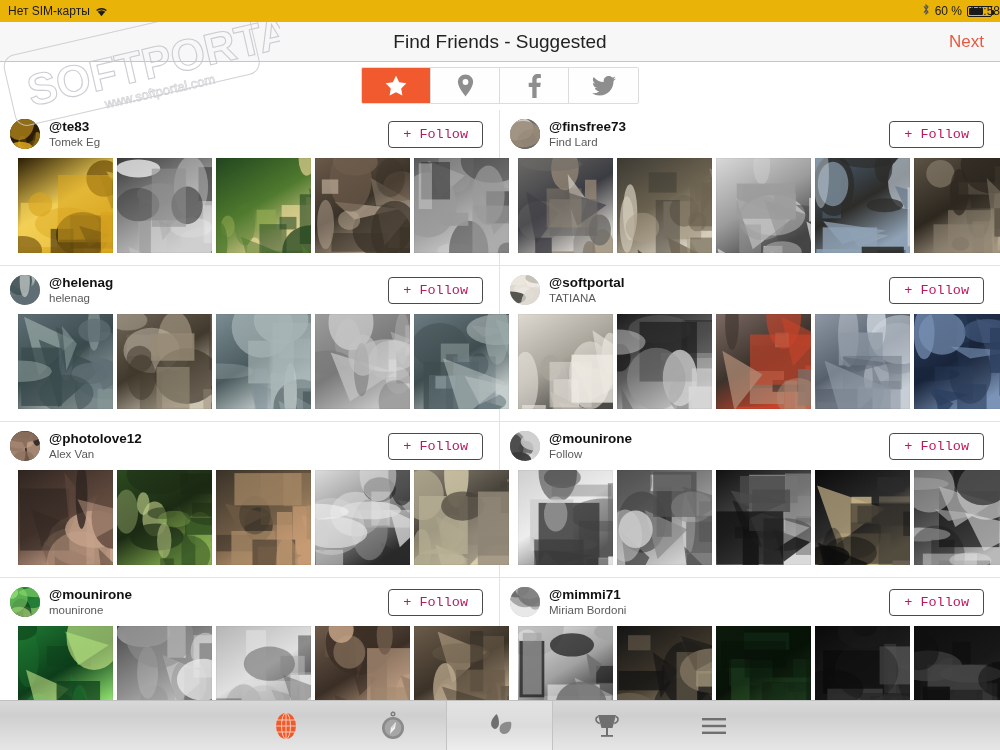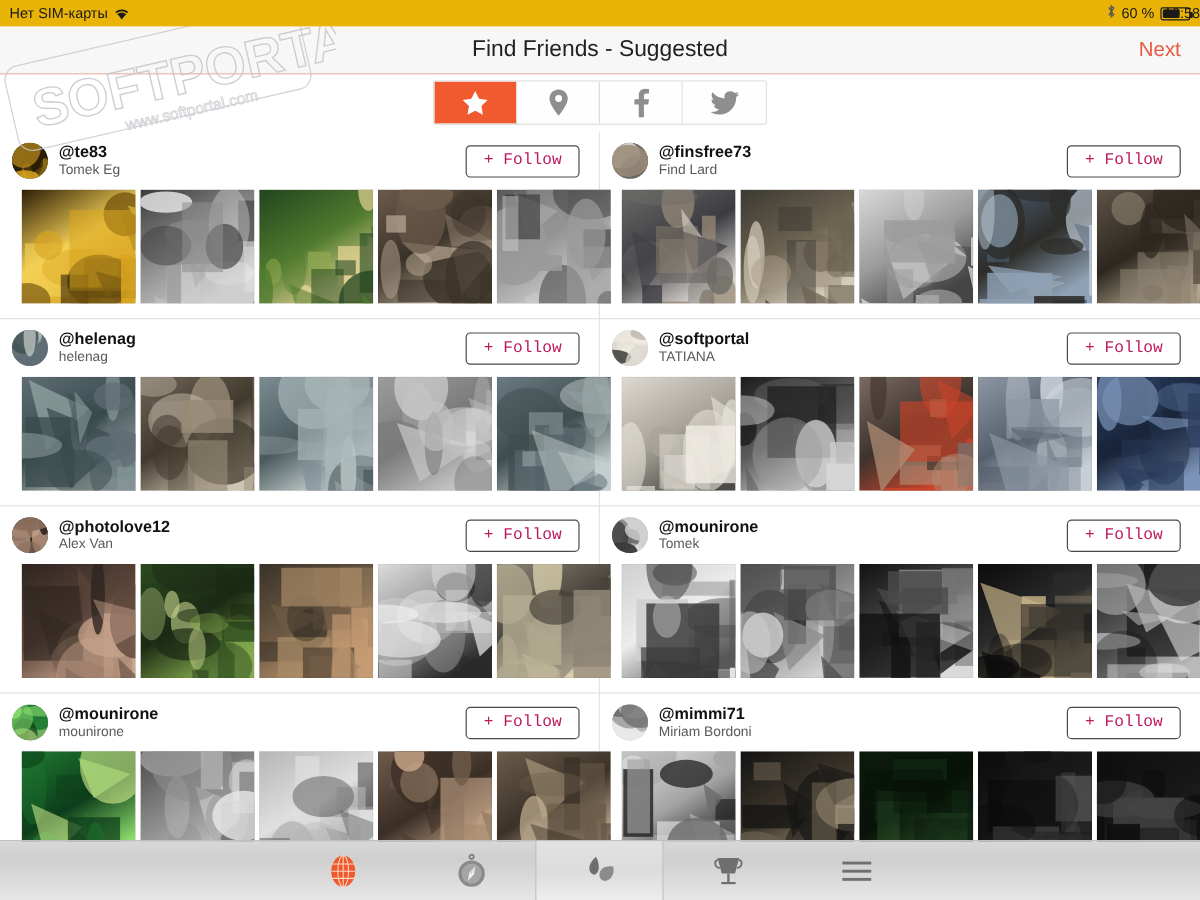--- a/index.html
+++ b/index.html
@@ -1241,21 +1241,21 @@
                 <ellipse cx="48.3" cy="98.9" rx="44.7" ry="27.3" fill="#ededed" opacity="0.48"></ellipse>
                 <ellipse cx="10.6" cy="57.9" rx="45.1" ry="57.1" fill="#6a6a6a" opacity="0.65"></ellipse>
                 <ellipse cx="0.2" cy="55.2" rx="45.2" ry="49.5" fill="#393939" opacity="0.74"></ellipse>
                 <ellipse cx="90.3" cy="90.0" rx="17.9" ry="25.8" fill="#cfcfcf" opacity="0.53"></ellipse>
                 <ellipse cx="95.2" cy="35.9" rx="59.6" ry="31.1" fill="#cfcfcf" opacity="0.80"></ellipse>
                 <ellipse cx="27.1" cy="94.7" rx="43.2" ry="24.8" fill="#393939" opacity="0.94"></ellipse>
               </svg>
             </div>
             <div class="uname">
               <div class="handle">@mounirone</div>
-              <div class="real">Tomek</div>
+              <div class="real">Follow</div>
             </div>
             <button class="followbtn">+ Follow</button>
           </div>
           <div class="strip">
             <div class="thumb">
               <svg viewBox="0 0 100 100" preserveAspectRatio="none">
     <defs>
                   <linearGradient id="g1059840079" x1="0" y1="0" x2="0.6" y2="1">
       <stop offset="0%" stop-color="#cfcfcf"></stop>
                     <stop offset="55%" stop-color="#ededed"></stop>

